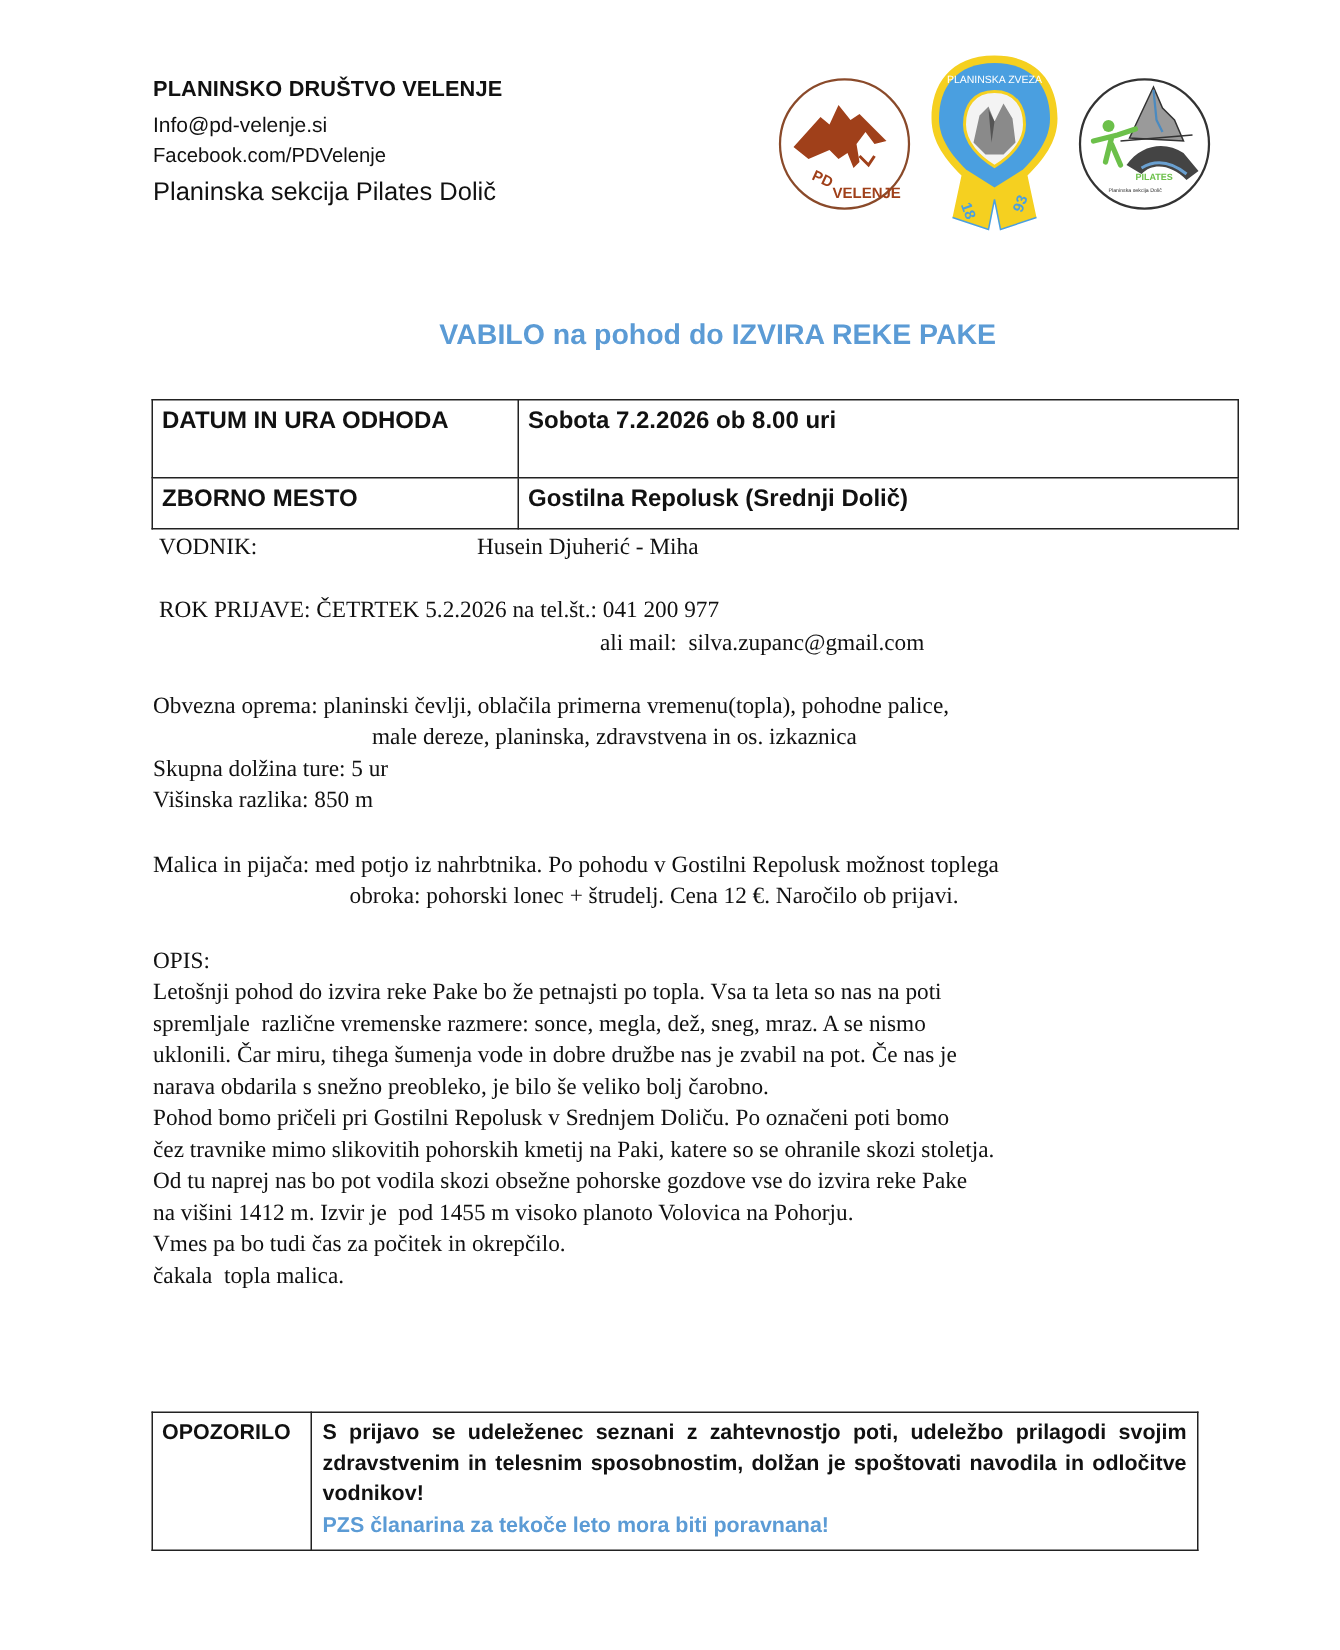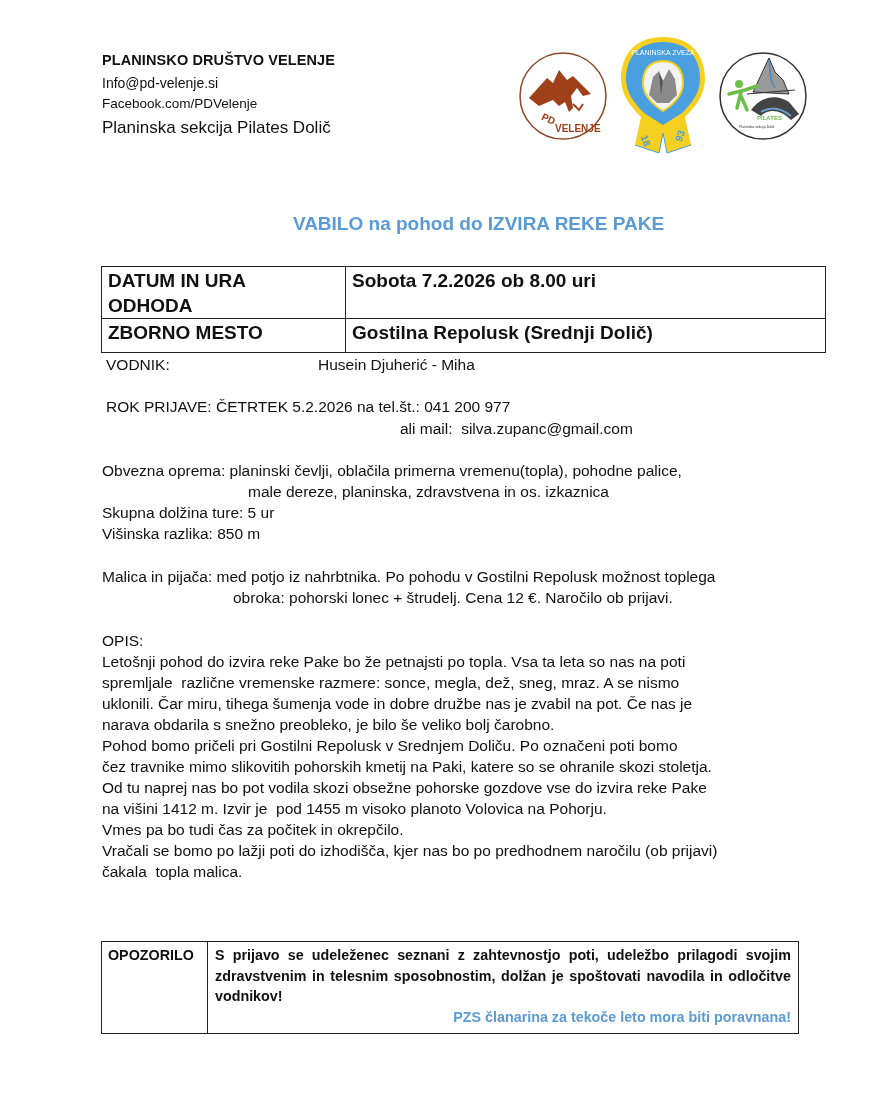--- a/index.html
+++ b/index.html
@@ -1,44 +1,44 @@
 <!DOCTYPE html>
 <html><head>
 <meta charset="utf-8">
 <style>
   html, body { margin: 0; padding: 0; background: #ffffff; }
   body { width: 893px; height: 1100px; position: relative; overflow: hidden; color: #111; }
   .abs { position: absolute; }
   .cal { font-family: "Liberation Sans", "DejaVu Sans", sans-serif; }
-  .arial { font-family: Liberation Sans, sans-serif; }
+  .arial { font-family: Liberation Serif, serif; }
 
   
   .org-name { left: 102px; top: 52px; font-size: 14.5px; font-weight: bold; letter-spacing: 0.1px; }
   .org-email { left: 102px; top: 75px; font-size: 14px; }
   .org-fb { left: 102px; top: 96px; font-size: 13.5px; }
   .org-section { left: 102px; top: 118px; font-size: 17px; }
 
   
   .logo { position: absolute; }
 
   .title { left: 0; width: 893px; top: 213px; text-align: center; font-size: 19px; font-weight: bold; color: #5b9bd5; padding-left: 32px; }
 
   
   .info-table { position: absolute; left: 101px; top: 266px; width: 725px; border-collapse: collapse; }
-  .info-table td { border: 1.5px solid #222; vertical-align: top; font-weight: bold; font-size: 19px; line-height: 25px; padding: 1px 6px 0 6px; }
+  .info-table td { border: 1.5px solid #222; vertical-align: top; font-weight: bold; font-size: 16px; line-height: 25px; padding: 1px 6px 0 6px; }
   .info-table td.c1 { width: 197px; }
 
   .plain { font-size: 15.5px; line-height: 21px; white-space: pre; }
 
   
   .warn-table { position: absolute; left: 101px; top: 941px; width: 698px; border-collapse: collapse; }
   .warn-table td { border: 1.5px solid #222; vertical-align: top; font-size: 14.3px; line-height: 20.5px; font-weight: bold; padding: 3px 7px 6px 7px; }
   .warn-table td.c1 { width: 92px; padding-left: 6px; }
   .warn-body { text-align: justify; }
-  .pzs { color: #5b9bd5; display: block; text-align: right; }
+  .pzs { color: #5b9bd5; display: block; }
 </style>
 </head>
 <body>
 
 <div class="abs cal org-name">PLANINSKO DRUŠTVO VELENJE</div>
 <div class="abs cal org-email">Info@pd-velenje.si</div>
 <div class="abs cal org-fb">Facebook.com/PDVelenje</div>
 <div class="abs cal org-section">Planinska sekcija Pilates Dolič</div>
 
 <div class="logo" style="left:517px; top:50px; width:92px; height:92px;">
@@ -113,21 +113,20 @@
 <div class="abs arial" style="left:102px; top:651px;">
   <div class="plain">Letošnji pohod do izvira reke Pake bo že petnajsti po topla. Vsa ta leta so nas na poti</div>
   <div class="plain">spremljale  različne vremenske razmere: sonce, megla, dež, sneg, mraz. A se nismo</div>
   <div class="plain">uklonili. Čar miru, tihega šumenja vode in dobre družbe nas je zvabil na pot. Če nas je</div>
   <div class="plain">narava obdarila s snežno preobleko, je bilo še veliko bolj čarobno.</div>
   <div class="plain">Pohod bomo pričeli pri Gostilni Repolusk v Srednjem Doliču. Po označeni poti bomo</div>
   <div class="plain">čez travnike mimo slikovitih pohorskih kmetij na Paki, katere so se ohranile skozi stoletja.</div>
   <div class="plain">Od tu naprej nas bo pot vodila skozi obsežne pohorske gozdove vse do izvira reke Pake</div>
   <div class="plain">na višini 1412 m. Izvir je  pod 1455 m visoko planoto Volovica na Pohorju.</div>
   <div class="plain">Vmes pa bo tudi čas za počitek in okrepčilo.</div>
-  <div class="plain">Vračali se bomo po lažji poti do izhodišča, kjer nas bo po predhodnem naročilu (ob prijavi)</div>
   <div class="plain">čakala  topla malica.</div>
 </div>
 
 <table class="warn-table cal">
   <tbody>
       <tr style="height:91px;">
     <td class="c1">OPOZORILO</td>
     <td>
       <div class="warn-body">S prijavo se udeleženec seznani z zahtevnostjo poti, udeležbo prilagodi svojim zdravstvenim in telesnim sposobnostim, dolžan je spoštovati navodila in odločitve vodnikov!</div>
       <span class="pzs">PZS članarina za tekoče leto mora biti poravnana!</span>

